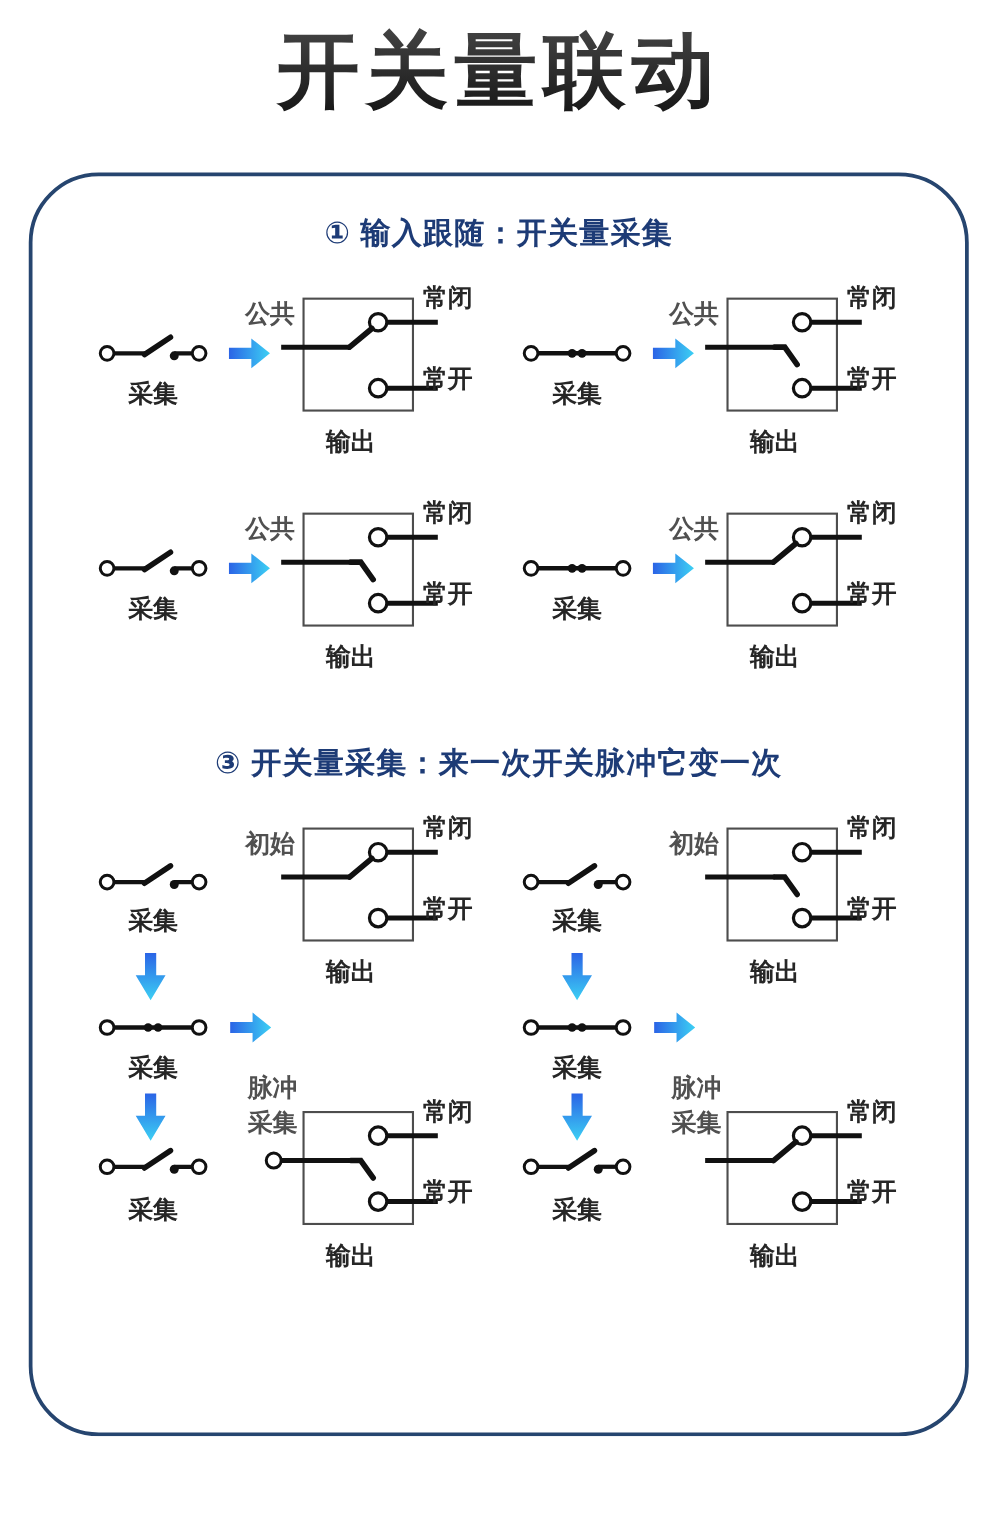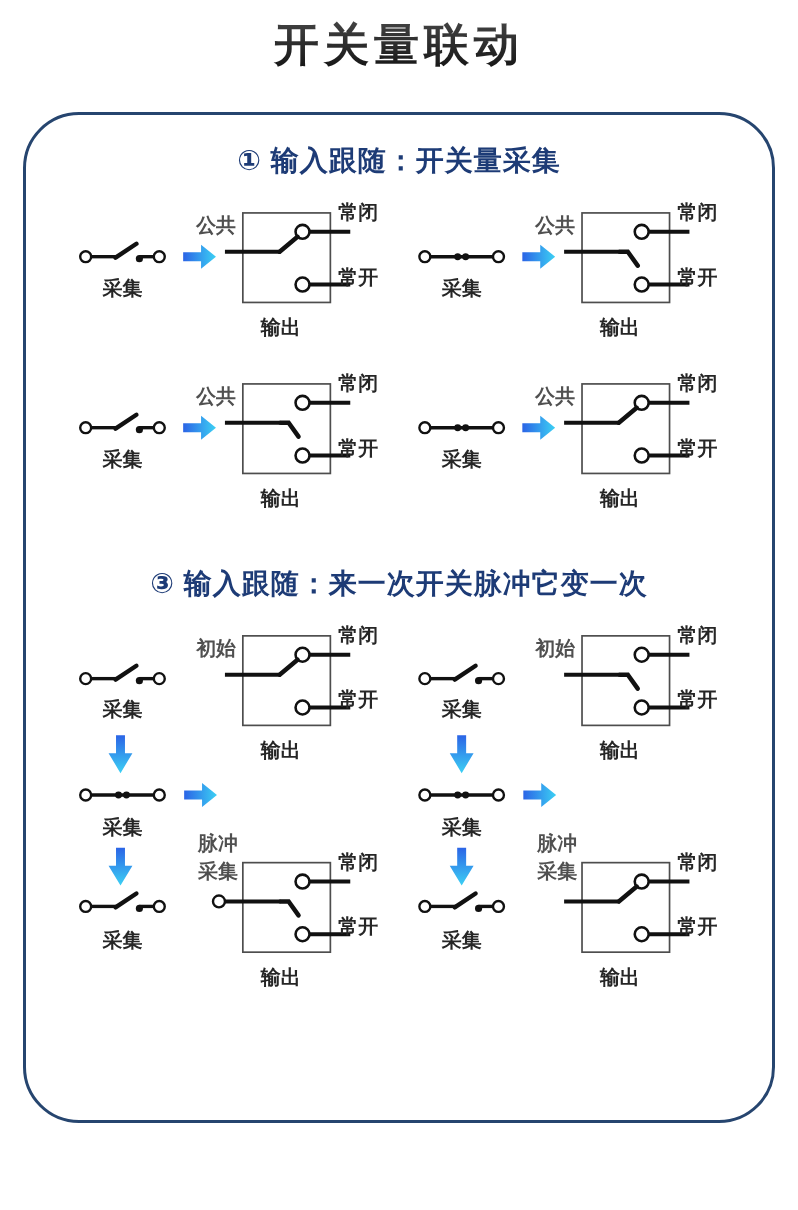--- a/index.html
+++ b/index.html
@@ -2,25 +2,26 @@
 <html><head>
 <meta charset="utf-8">
 <style>
   html,body{margin:0;padding:0;background:#ffffff;}
   body{width:798px;font-family:"Liberation Sans","DejaVu Sans",sans-serif;}
   .page{width:798px;}
 
   h1.title{
     margin:16px 0 0 0;
     text-align:center;
-    font-size:45px;
+    font-size:66px;
     font-weight:800;
     letter-spacing:5px;
     color:#2b2b2b;
     line-height:1.28;
+    font-family:Liberation Serif, serif;
   }
   @supports (-webkit-background-clip: text){
     h1.title{
       background:linear-gradient(180deg,#474747 0%,#111111 100%);
       -webkit-background-clip:text;
       background-clip:text;
       color:transparent;
     }
   }
 
@@ -30,21 +31,21 @@
     height:1011px;
     margin:38px auto 0 auto;
     border:3px solid #26456f;
     border-radius:56px;
     overflow:hidden;
   }
 
   h2.sec{
     margin:0;
     text-align:center;
-    font-size:28px;
+    font-size:24px;
     line-height:36px;
     font-weight:700;
     color:#1d3b76;
     letter-spacing:1px;
   }
   h2.sec1{margin-top:28px;}
   h2.sec2{margin-top:50px;}
   h2.sec3{margin-top:42px;}
 
   svg.diag{display:block;width:746px;}
@@ -185,21 +186,21 @@
         <g transform="translate(559,14)">
           <use href="#relay-nc"></use>
           <text class="lbl gray" x="-7" y="19" text-anchor="end">公共</text>
           <text class="lbl dark" x="116" y="6" text-anchor="middle">常闭</text>
           <text class="lbl dark" x="116" y="71" text-anchor="middle">常开</text>
           <text class="lbl dark" x="38" y="122" text-anchor="middle">输出</text>
         </g>
       </g>
     </svg>
 
-    <h2 class="sec sec3">③ 输入跟随：来一次开关脉冲它变一次</h2>
+    <h2 class="sec sec3">③ 开关量采集：来一次开关脉冲它变一次</h2>
 
     <svg class="diag d3" viewBox="0 0 750 395">
 
       <g>
 
         <g transform="translate(54,68)">
             <use href="#sw-open"></use>
           </g>
         <text class="lbl dark" x="97" y="106" text-anchor="middle">采集</text>
         <g transform="translate(218,25)">

